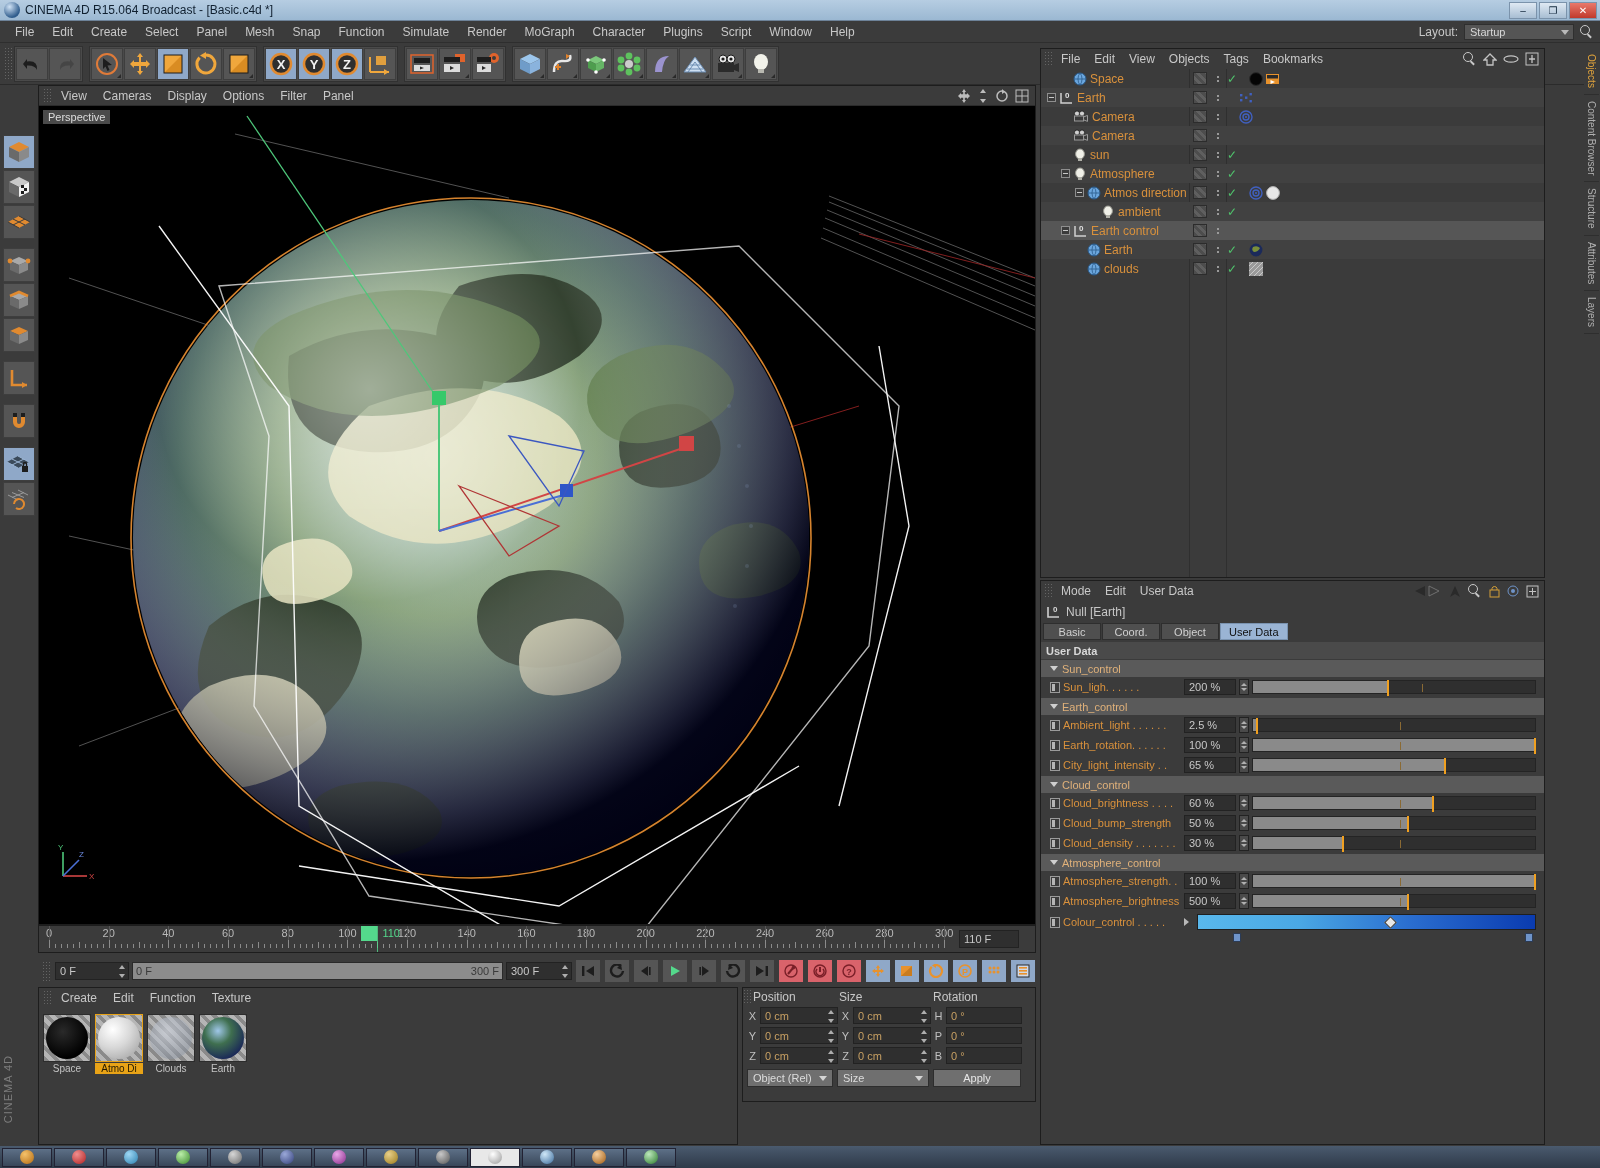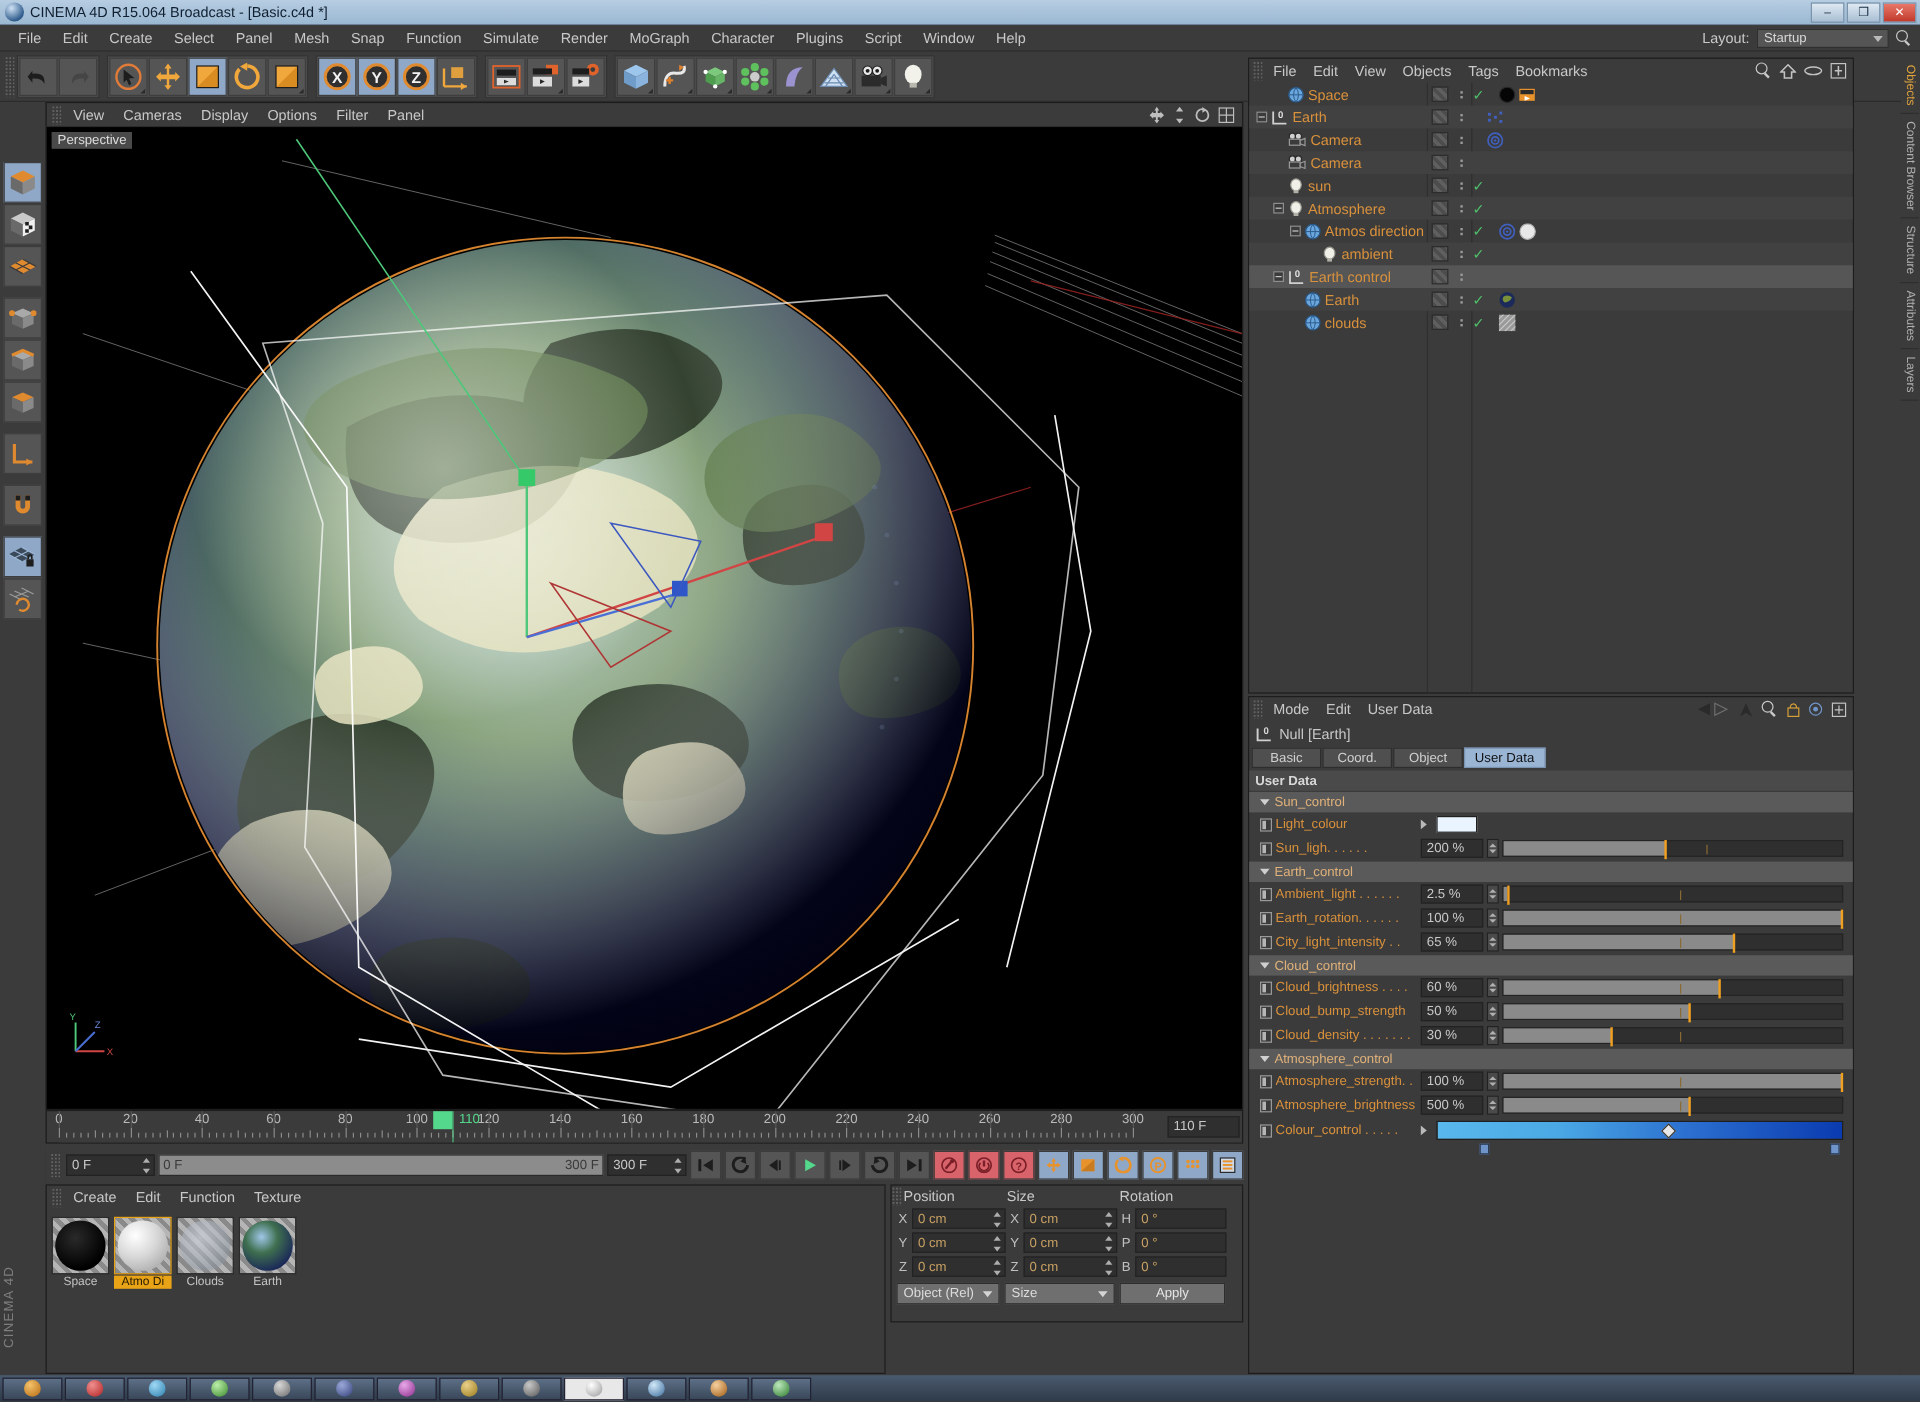--- a/index.html
+++ b/index.html
@@ -850,21 +850,21 @@
         <div class="tl-vline" style="left: 716.066px;"></div>
         <div class="tl-num" style="left: 775.738px;">260</div>
         <div class="tl-vline" style="left: 775.738px;"></div>
         <div class="tl-num" style="left: 835.41px;">280</div>
         <div class="tl-vline" style="left: 835.41px;"></div>
         <div class="tl-num" style="left: 895.082px;">300</div>
         <div class="tl-vline" style="left: 895.082px;"></div>
         <div class="playhead" style="left: 312.197px;"></div>
         <div class="playhead-line" style="left: 328.197px;"></div>
         <div class="tl-num" style="left: 342.197px; color: rgb(84, 217, 140);">110</div>
-        <div class="field" style="position: absolute; right: 2px; top: 4px; width: 60px; height: 18px;">110 F</div>
+        <div class="field" style="position: absolute; right: 16px; top: 4px; width: 60px; height: 18px;">110 F</div>
       </div>
   </div>
 
   <div class="transport">
     <div class="grip" style="height:20px"></div>
     <div class="field" style="width:74px">
       <span>0 F</span>
       <span class="spin">
           <i class="u"></i>
           <i class="d"></i>
@@ -1453,26 +1453,20 @@
         <div class="at-tab active">User Data</div>
       </div>
     <div class="at-section-title">User Data</div>
     <div id="at-body">
         <div class="grp">
           <span class="tri"></span>
           <span>Sun_control</span>
         </div>
         <div class="prow">
           <span class="picon"></span>
-          <span class="plabel">Light_colour</span>
-          <span class="arrowR" style="margin-right: 5px;"></span>
-          <span class="swatch" style="background: rgb(234, 244, 255);"></span>
-        </div>
-        <div class="prow">
-          <span class="picon"></span>
           <span class="plabel">Sun_ligh. . . . . .</span>
           <span class="pval">200 %</span>
           <span class="pspin">
             <i class="u"></i>
             <i class="d"></i>
           </span>
           <span class="slider">
             <span class="fill" style="width: 48%;"></span>
             <span class="mark" style="left: 60%;"></span>
             <span class="knob" style="left: calc(48% - 1px);"></span>

